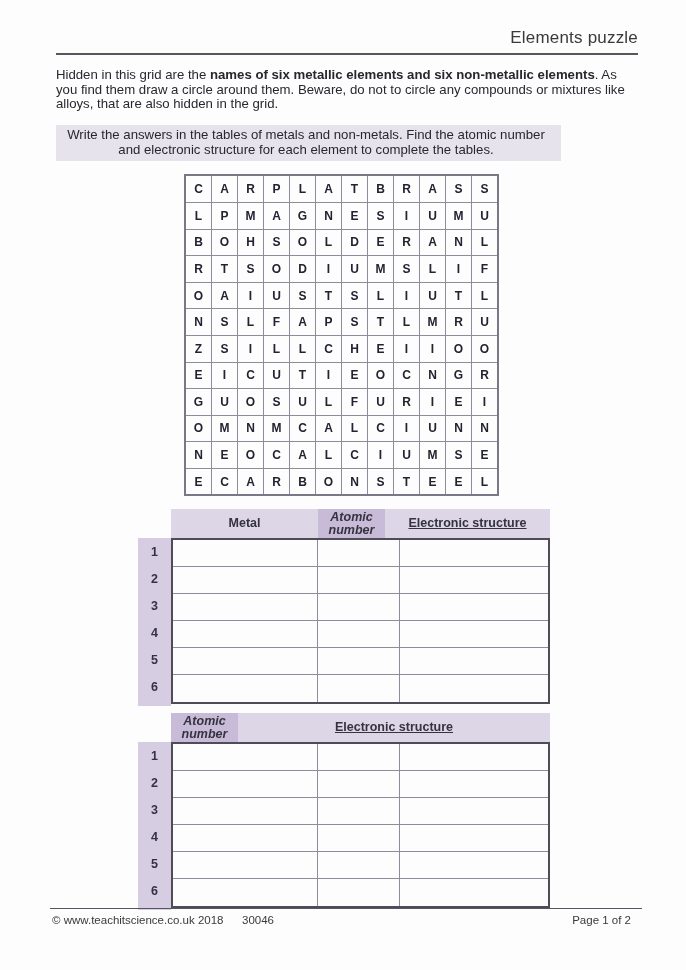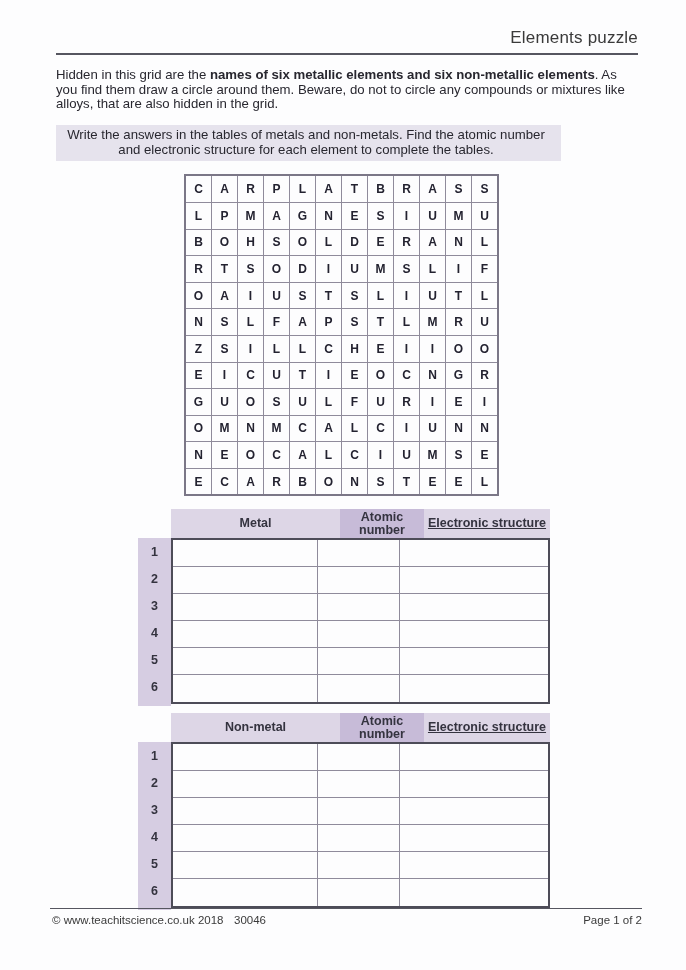--- a/index.html
+++ b/index.html
@@ -85,22 +85,22 @@
   .header-band{
     display:flex;height:29px;
   }
   .th{
     display:flex;align-items:center;justify-content:center;
     text-align:center;
     font-size:12.5px;font-weight:700;color:#34333f;
     background:#ddd6e6;
     line-height:13px;
   }
-  .th-name{width:169px;}
-  .th-atomic{width:84px;background:#c7bbd8;}
+  .th-name{width:147px;}
+  .th-atomic{width:67px;background:#c7bbd8;font-style:italic;}
   .th-structure{flex:1;text-decoration:underline;}
   .table-body{
     border:2px solid #4d4c58;
     background:#fdfdfe;
     display:grid;
     grid-template-columns:145px 82px 1fr;
     grid-auto-rows:27px;
   }
   .tcell{
     border-right:1px solid #8f8b9b;
@@ -112,22 +112,22 @@
   .footer{
     position:absolute;
     left:50px;right:44px;top:908px;
     border-top:1.5px solid #565660;
     padding-top:4px;
     font-size:11.5px;color:#3a3a3a;
     height:20px;
     text-decoration:underline;
   }
   .footer .copyright{position:absolute;left:2px;top:5px;}
-  .footer .docnum{position:absolute;left:184px;top:5px;}
-  .footer .pagenum{position:absolute;right:0;top:5px;}
+  .footer .docnum{position:absolute;left:192px;top:5px;}
+  .footer .pagenum{position:absolute;right:11px;top:5px;}
 </style>
 </head>
 <body>
 
 <div class="page">
 
   <div class="doc-title">Elements puzzle</div>
 
   <p class="intro"><span>Hidden in this grid are the </span><b>names of six metallic elements and six non-metallic elements</b><span>. As you find them draw a circle around them. Beware, do not to circle any compounds or mixtures like alloys, that are also hidden in the grid.</span></p>
 
@@ -324,21 +324,20 @@
     <div class="rownum-strip">
         <div class="num">1</div>
         <div class="num">2</div>
         <div class="num">3</div>
         <div class="num">4</div>
         <div class="num">5</div>
         <div class="num">6</div>
       </div>
     <div class="table-right">
       <div class="header-band">
-        <div class="th th-name">Non-metal</div>
         <div class="th th-atomic">Atomic number</div>
         <div class="th th-structure">Electronic structure</div>
       </div>
       <div class="table-body">
           <div class="tcell"></div>
           <div class="tcell"></div>
           <div class="tcell col-last"></div>
           <div class="tcell"></div>
           <div class="tcell"></div>
           <div class="tcell col-last"></div>

